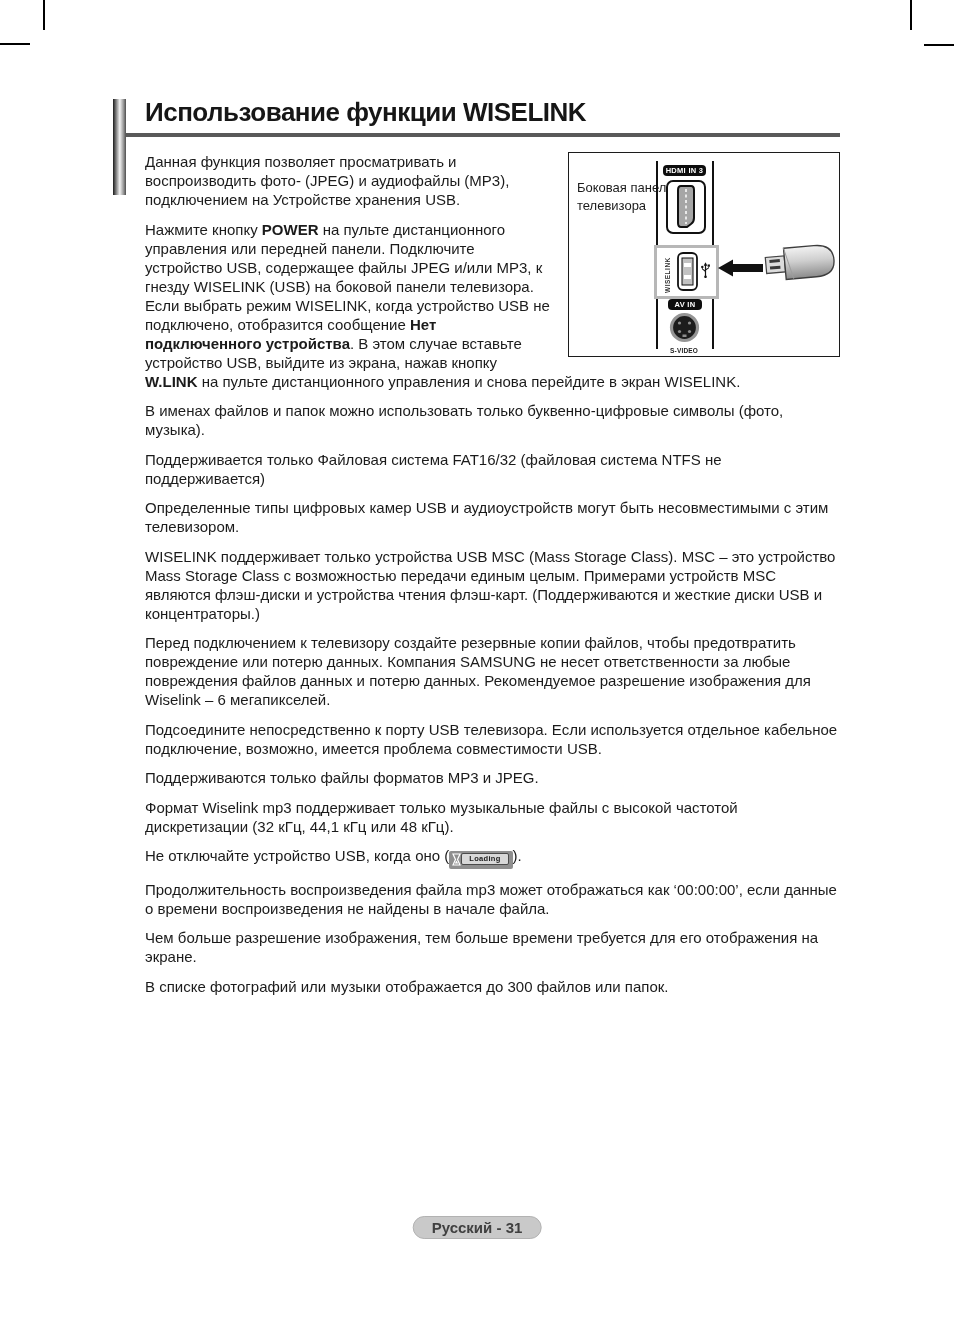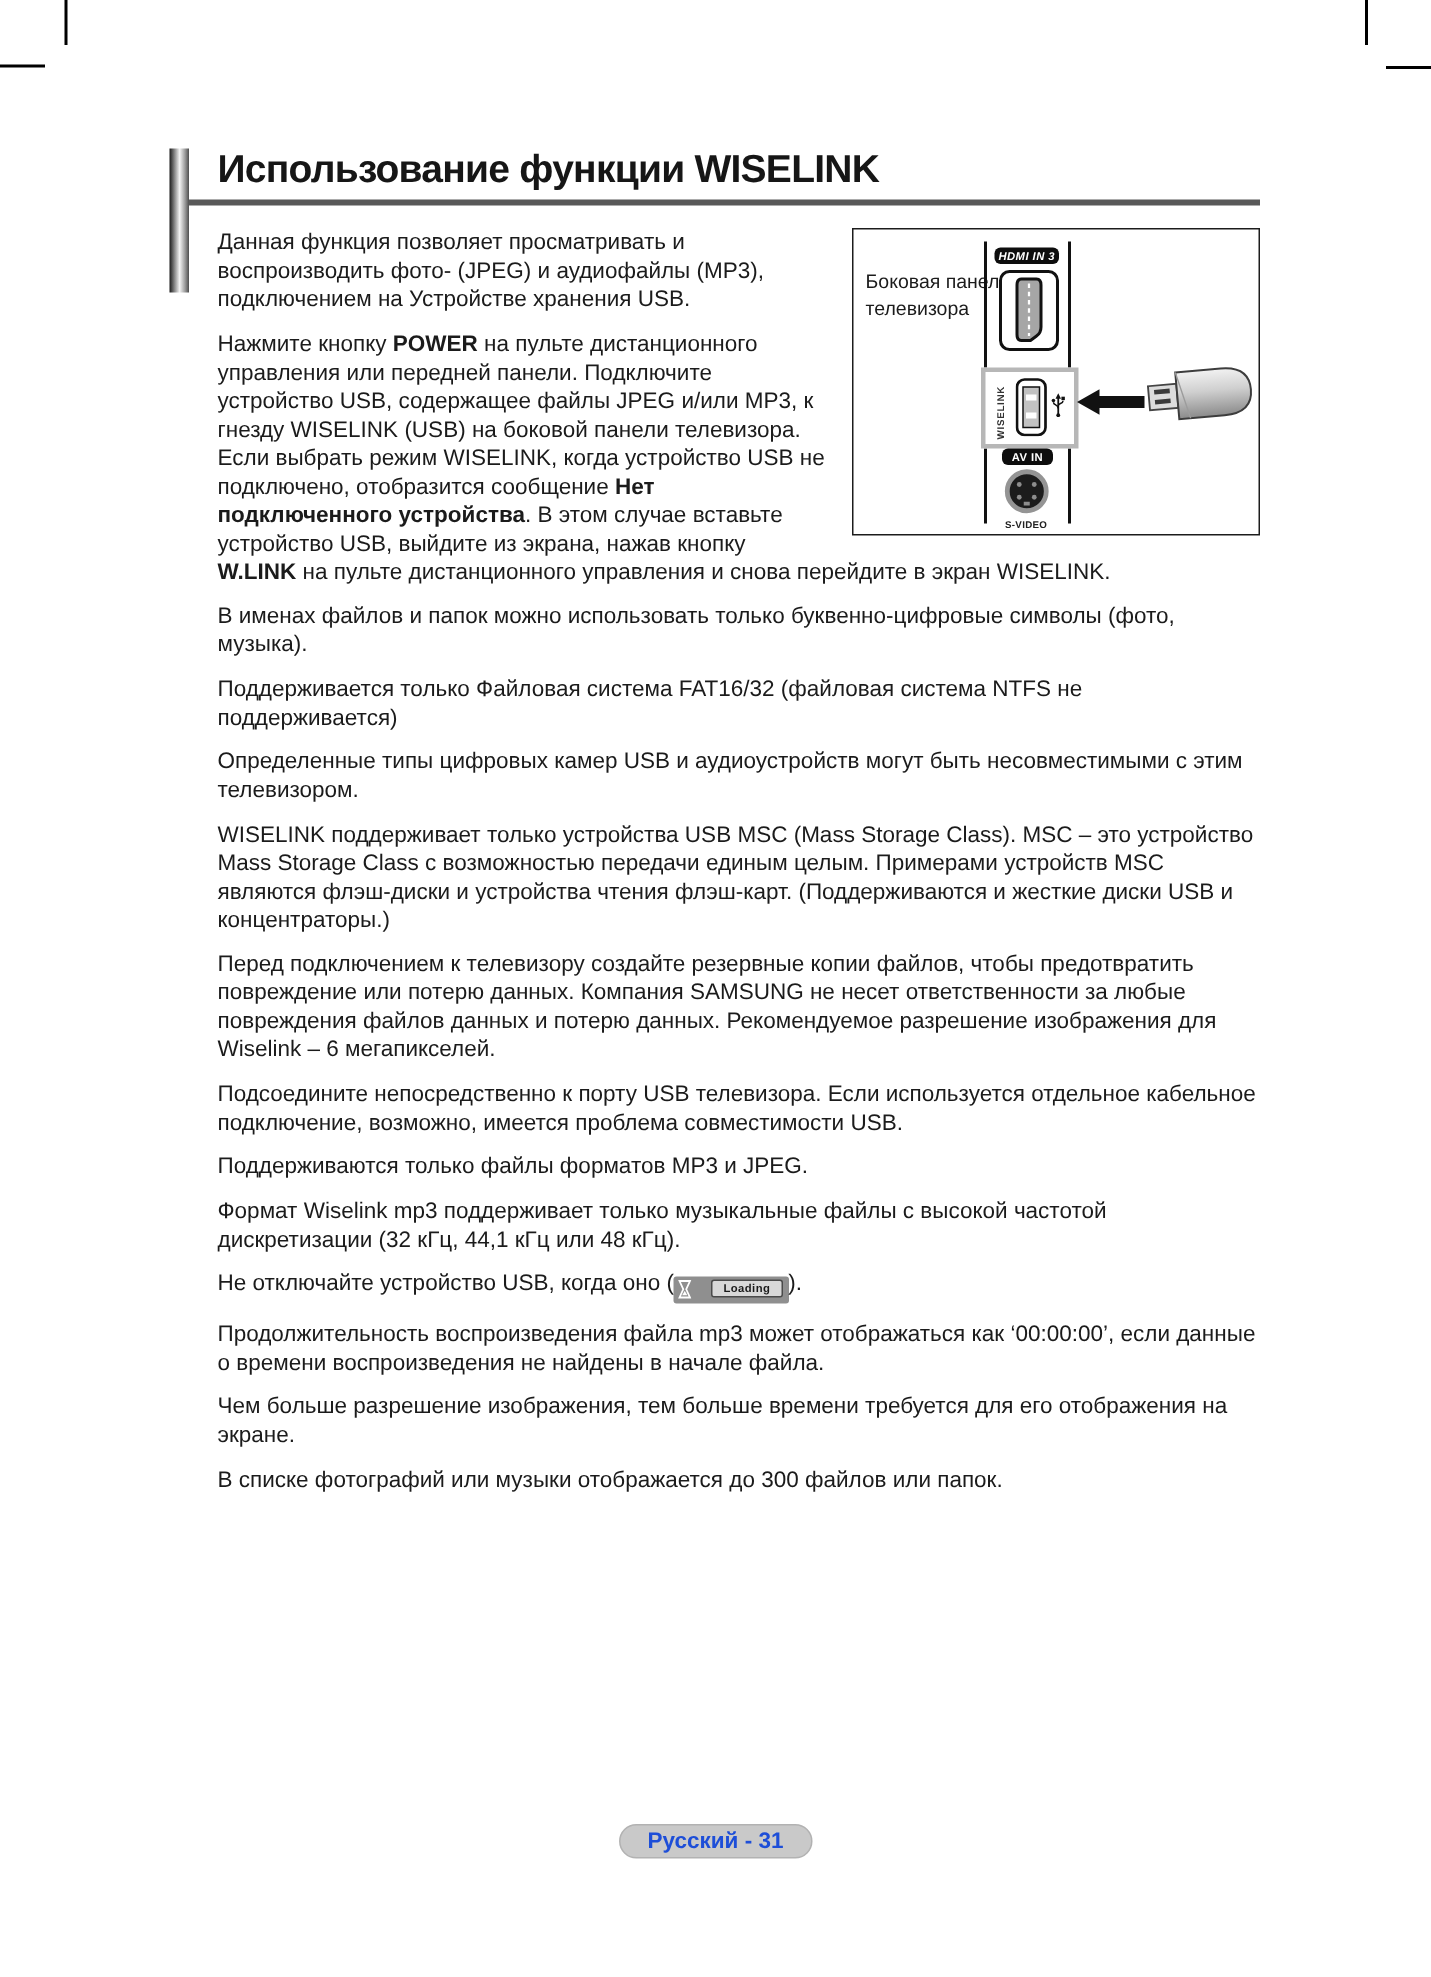--- a/index.html
+++ b/index.html
@@ -29,27 +29,27 @@
   .hdmi-panel{position:absolute;left:97px;top:27px;width:36px;height:50px;border:2px solid #111;
     border-radius:7px;background:#fff;}
   .wiselink-box{position:absolute;left:85px;top:92px;width:59px;height:48px;border:3px solid #b7b7b7;
     background:#fff;}
   .wiselink-label{position:absolute;left:1px;top:3px;height:42px;writing-mode:vertical-rl;
     transform:rotate(180deg);font-size:6.5px;letter-spacing:0.5px;color:#333;font-weight:bold;}
   .svideo-label{position:absolute;left:101px;top:188px;font-size:6.5px;font-weight:bold;color:#222;letter-spacing:0.2px;}
   
   .loading-badge{display:inline-block;vertical-align:-3px;background:#8f8f8f;border-radius:2px;
     height:16px;padding:1px 4px 1px 3px;line-height:14px;white-space:nowrap;}
-  .loading-btn{display:inline-block;vertical-align:top;margin-left:13px;margin-top:1px;background:#d8d8d8;
+  .loading-btn{display:inline-block;vertical-align:top;margin-left:0;margin-top:1px;background:#d8d8d8;
     border:1px solid #4a4a4a;border-radius:2px;font-size:7.5px;font-weight:bold;color:#1a1a1a;
     line-height:10px;padding:0 7px;letter-spacing:0.3px;}
   
   .footer-badge{position:absolute;left:477px;top:1216px;transform:translateX(-50%);
     background:#c9c9c9;border:1px solid #b2b2b2;border-radius:12px;padding:2px 18px;
-    font-size:15px;font-weight:bold;color:#1d4ed8;white-space:nowrap;}
+    font-size:15px;font-weight:bold;color:#404040;white-space:nowrap;}
   .print-info{position:absolute;top:1287px;font-size:13.5px;color:#111;white-space:pre;}
   .print-left{left:65px;}
   .print-right{right:48px;font-weight:bold;}
 </style>
 </head>
 <body>
 
 <div class="page">
 
   <div class="crop v" style="left:43px;top:0;"></div>
@@ -67,21 +67,21 @@
 
     <div class="diagram">
       <div class="diagram-caption">
         <div>Боковая панель</div>
         <div>телевизора</div>
       </div>
 
       <div class="panel-line" style="left:87px;"></div>
       <div class="panel-line" style="left:143px;"></div>
 
-      <div class="badge-black" style="left:94px;top:12px;width:43px;font-style:italic;">HDMI IN 3</div>
+      <div class="badge-black" style="left:94px;top:12px;width:43px;">HDMI IN 3</div>
 
       <div class="hdmi-panel">
         <svg width="36" height="50" viewBox="0 0 36 50">
           <path d="M13 4 H23 Q26 4 26 8 V36 Q26 40 23 42 L19 45 H13 Q10 45 10 41 V8 Q10 4 13 4 Z" fill="#a6a6a6" stroke="#111" stroke-width="2"></path>
           <line x1="18" y1="7" x2="18" y2="42" stroke="#fff" stroke-width="1.5" stroke-dasharray="3,2.5"></line>
         </svg>
       </div>
 
       <div class="wiselink-box">
         <div class="wiselink-label">WISELINK</div>

